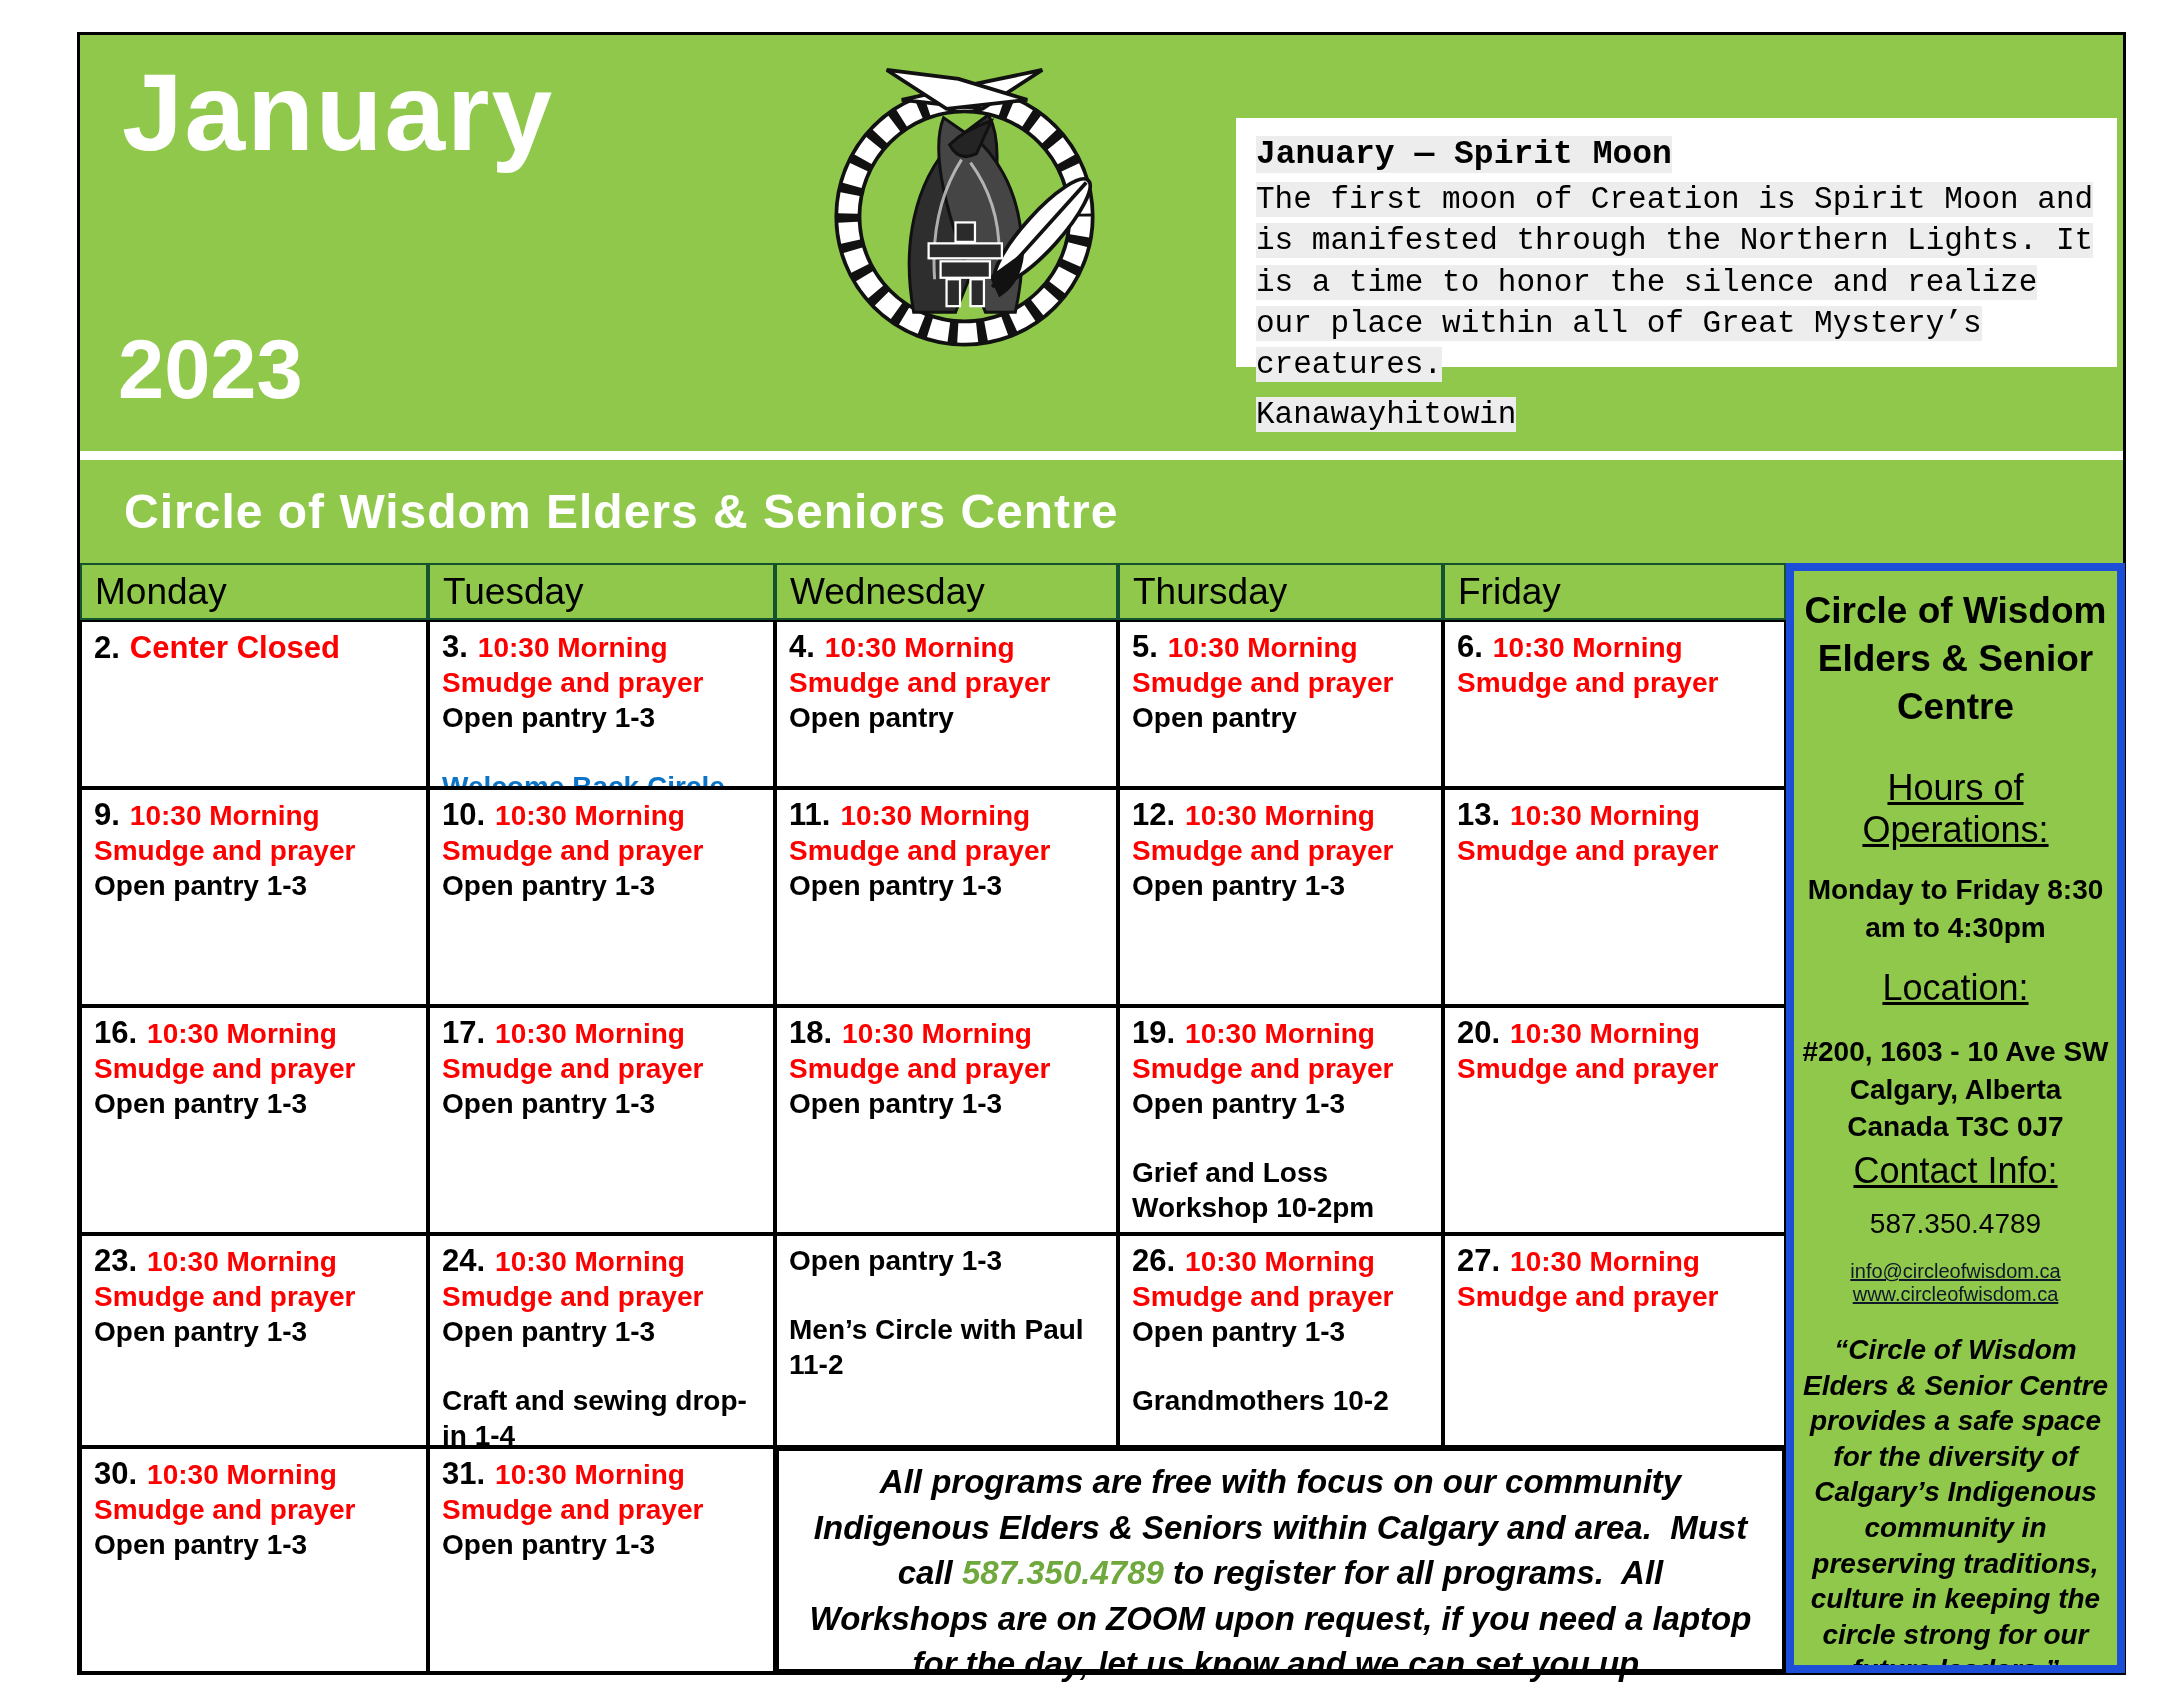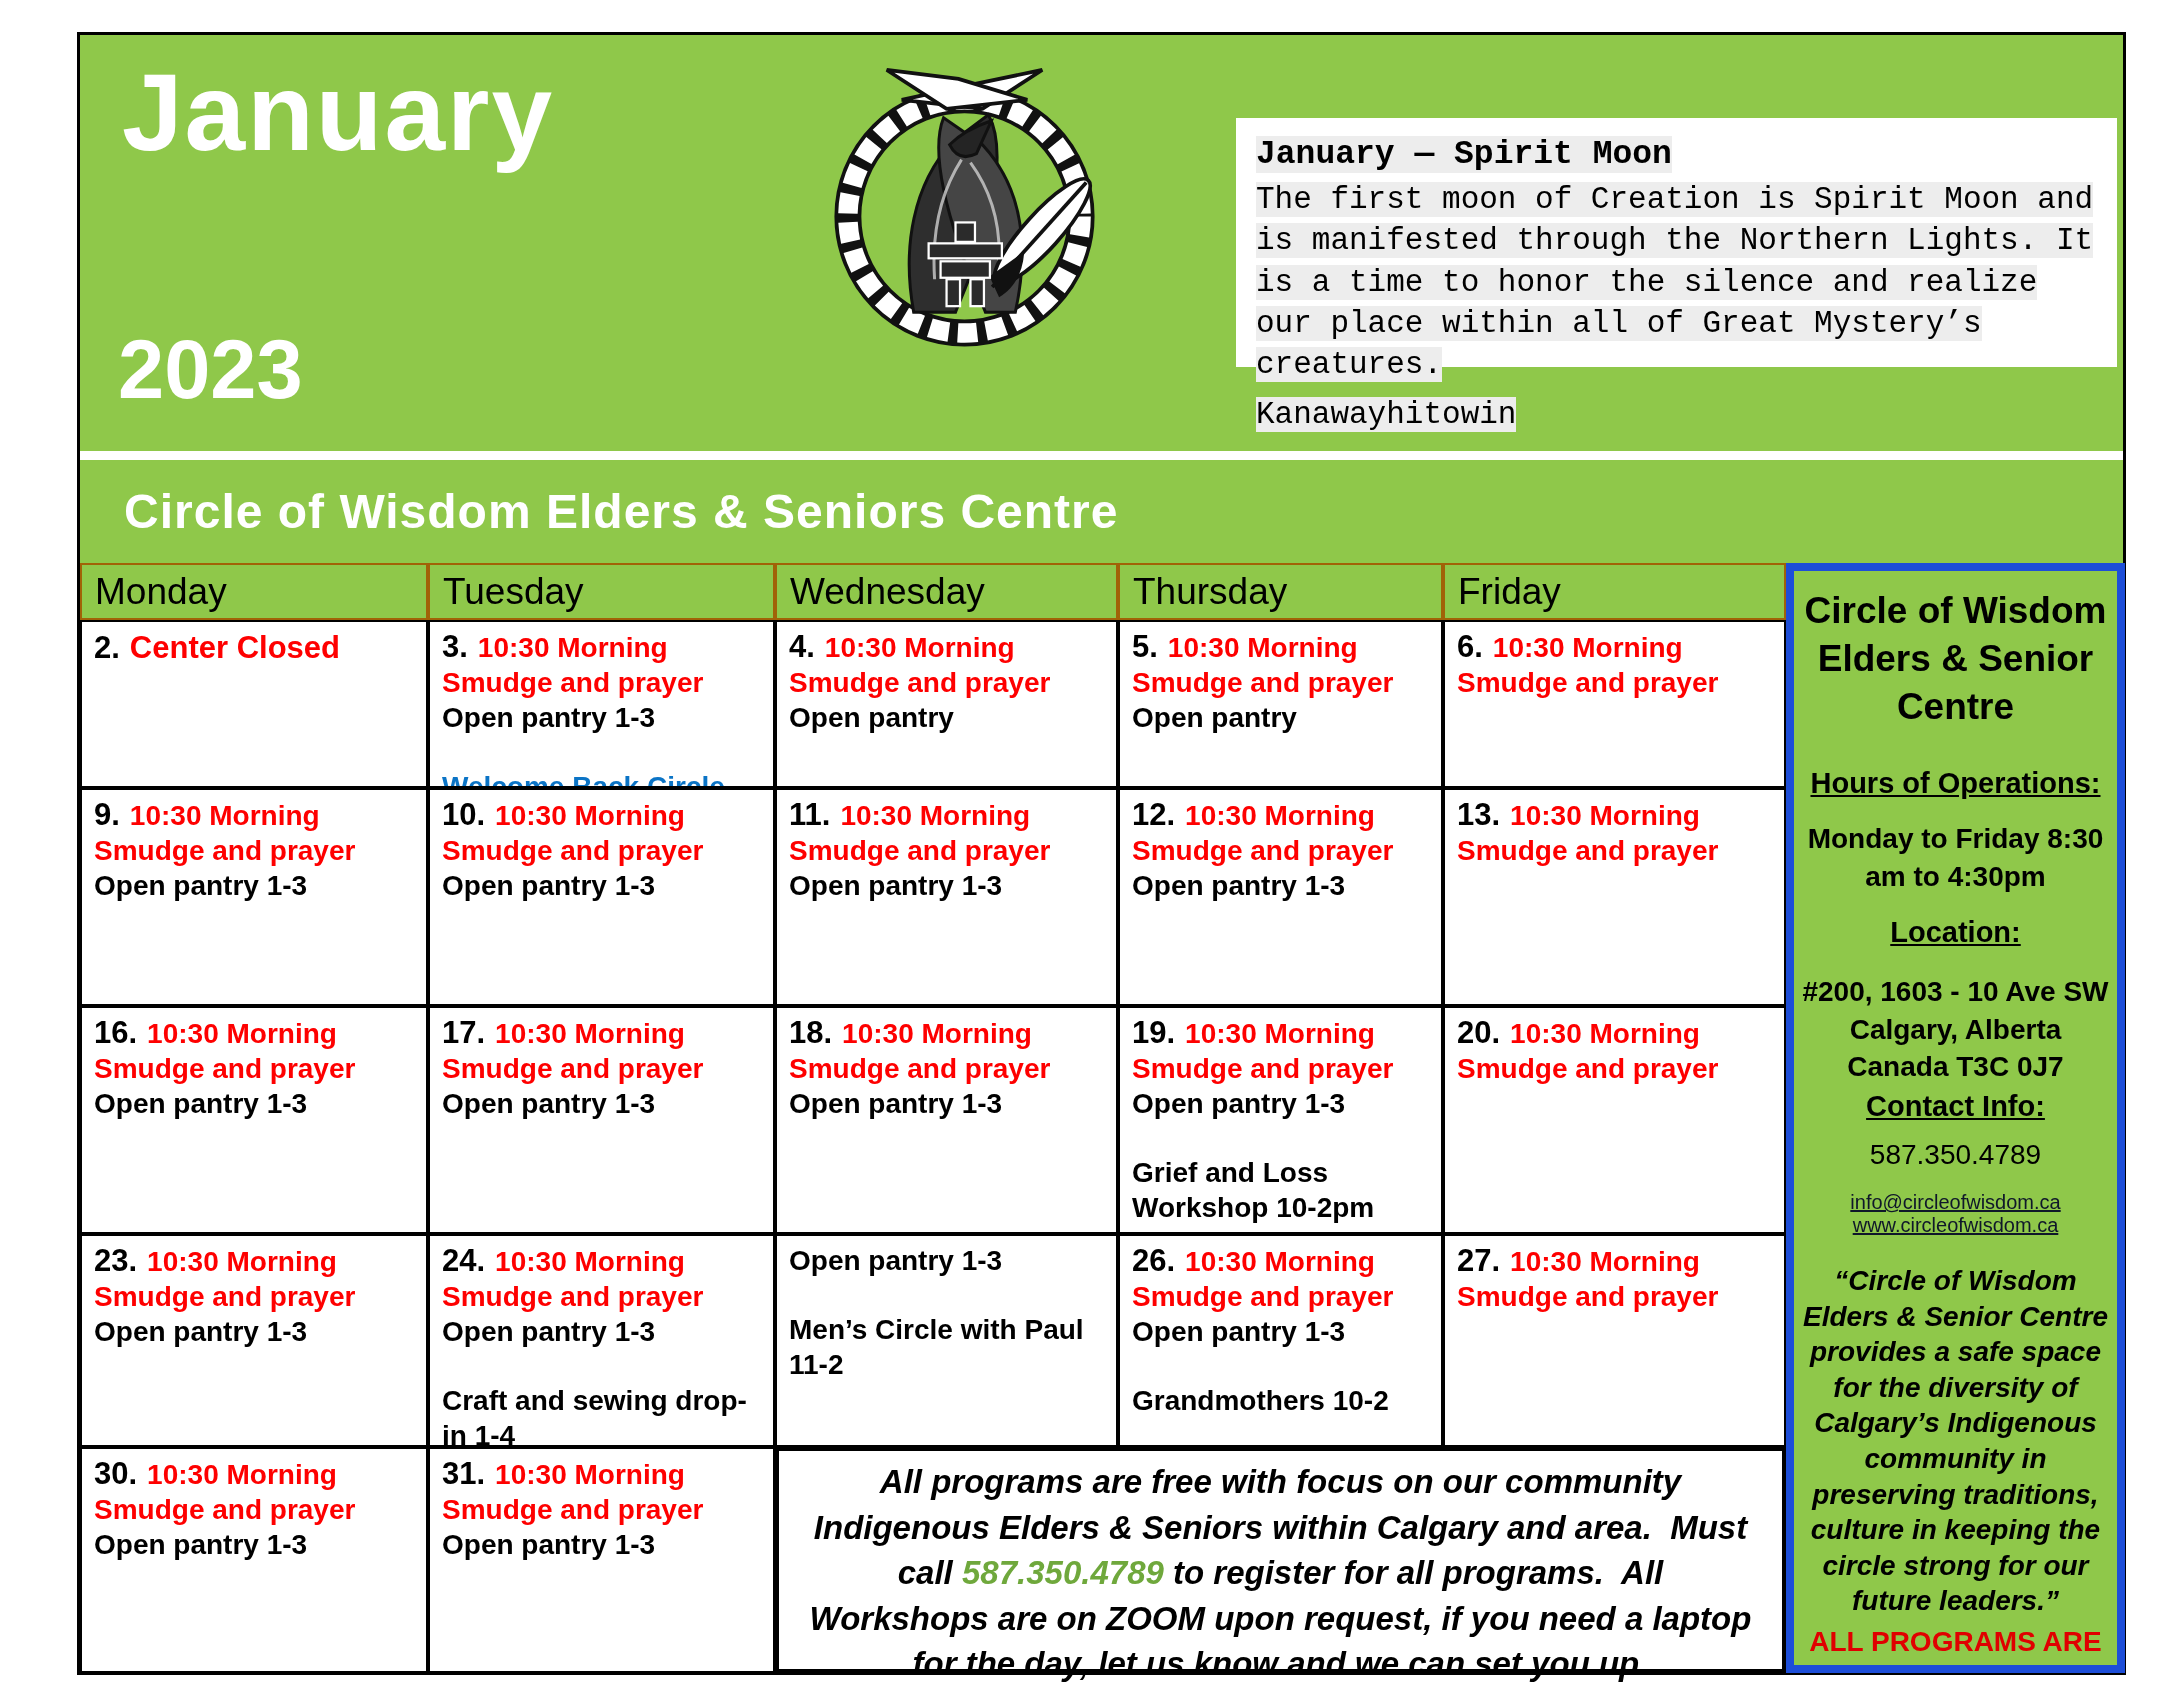--- a/index.html
+++ b/index.html
@@ -30,21 +30,21 @@
     padding-left:44px;display:flex;align-items:center;
     font-size:48px;font-weight:bold;color:#fff;letter-spacing:1px;
   }
   
   .grid{
     position:absolute;top:528px;left:0;width:2043px;display:grid;background:#fff;
     grid-template-columns:348px 347px 343px 325px 343px 339px;
     grid-template-rows:57px 168px 218px 228px 213px 226px;
   }
   .dow{
-    border:2px solid #a16207;background:#8FC84A;display:flex;align-items:center;
+    border:2px solid #14532d;background:#8FC84A;display:flex;align-items:center;
     padding-left:13px;font-size:37px;box-sizing:border-box;
   }
   .cell{
     border:2px solid #000;background:#fff;padding:7px 10px 6px 12px;
     box-sizing:border-box;overflow:hidden;
   }
   .ev-line{margin:0;}
   .daynum{font-size:31px;font-weight:bold;margin-right:10px;}
   .ev{font-size:28px;font-weight:bold;line-height:1.25;}
   .ev.red{color:#FE0000;}
@@ -61,21 +61,21 @@
     font-size:33px;font-weight:bold;font-style:italic;text-align:center;
     line-height:1.38;width:100%;white-space:pre-wrap;
   }
   .note-phone{color:#6FA83C;}
   
   .sidebar{
     grid-column:6;grid-row:1 / span 6;border:8px solid #1d4ed8;background:#8FC84A;
     box-sizing:border-box;padding:12px 8px;text-align:center;overflow:hidden;
   }
   .sb-title{font-size:37px;font-weight:bold;line-height:1.3;margin:4px 0 36px 0;}
-  .sb-h{font-size:29px;font-weight:bold;text-decoration:underline;margin:20px 0;}
+  .sb-h{font-size:36px;font-weight:normal;text-decoration:underline;margin:20px 0;}
   .sb-t{font-size:28px;font-weight:bold;line-height:1.35;}
   .sb-phone{font-size:28px;font-weight:normal;margin:16px 0 20px 0;}
   .sb-link{display:block;font-size:20px;font-weight:normal;color:#0f172a;text-decoration:underline;line-height:1.15;}
   .sb-quote{font-size:28px;font-weight:bold;font-style:italic;line-height:1.27;margin-top:26px;}
   .sb-zoom{font-size:28px;font-weight:bold;color:#E00000;line-height:1.2;margin-top:6px;}
 </style>
 </head>
 <body>
 
 <div class="page">

